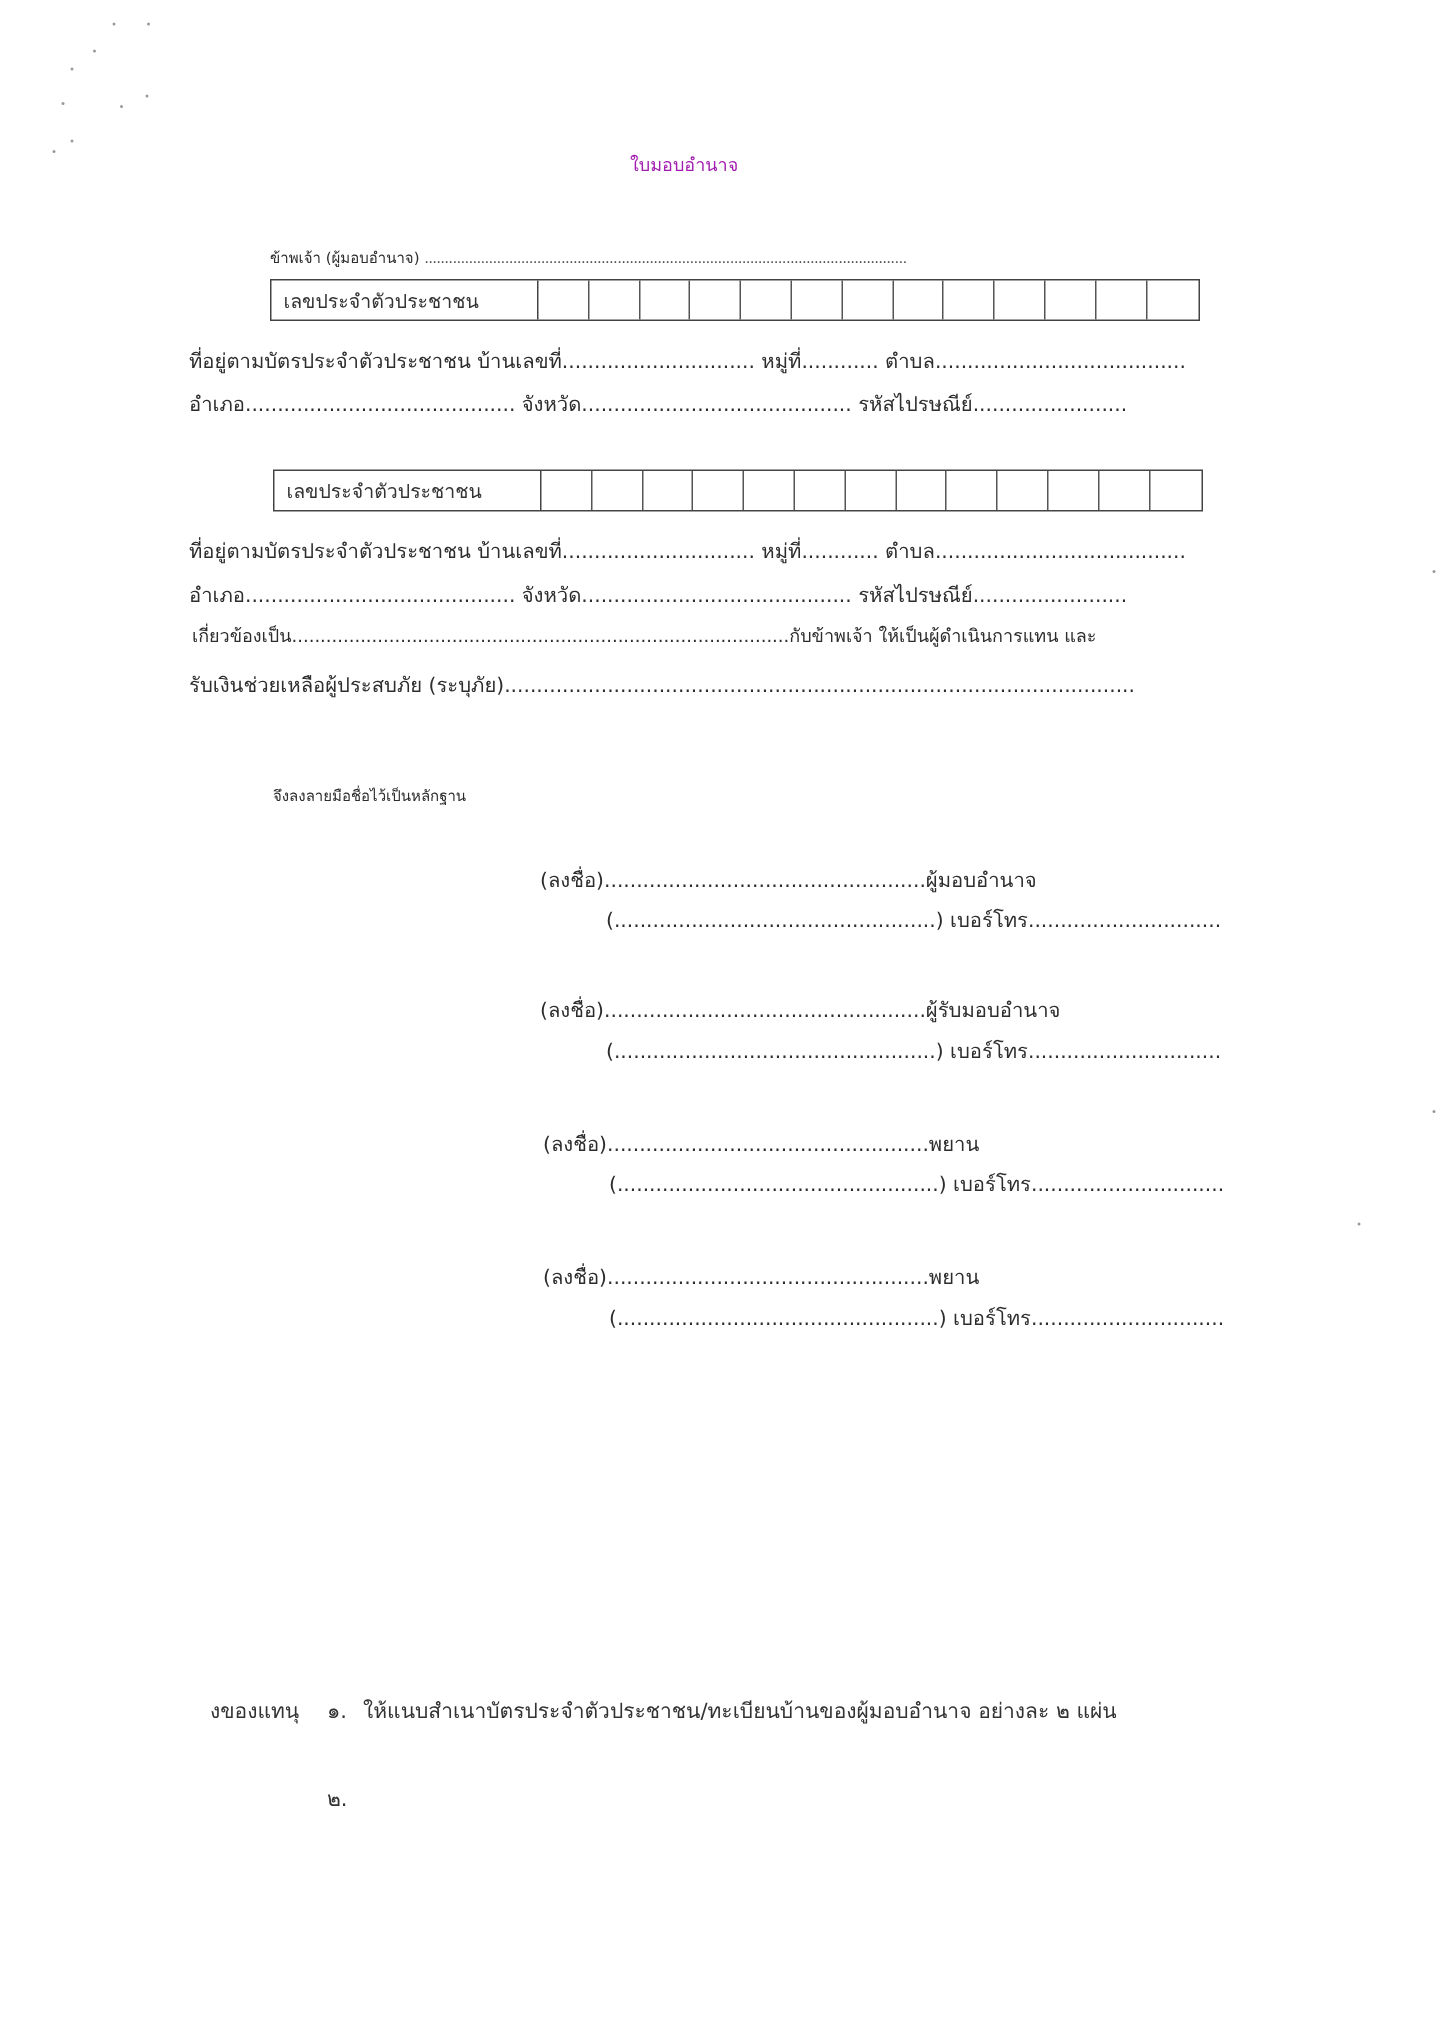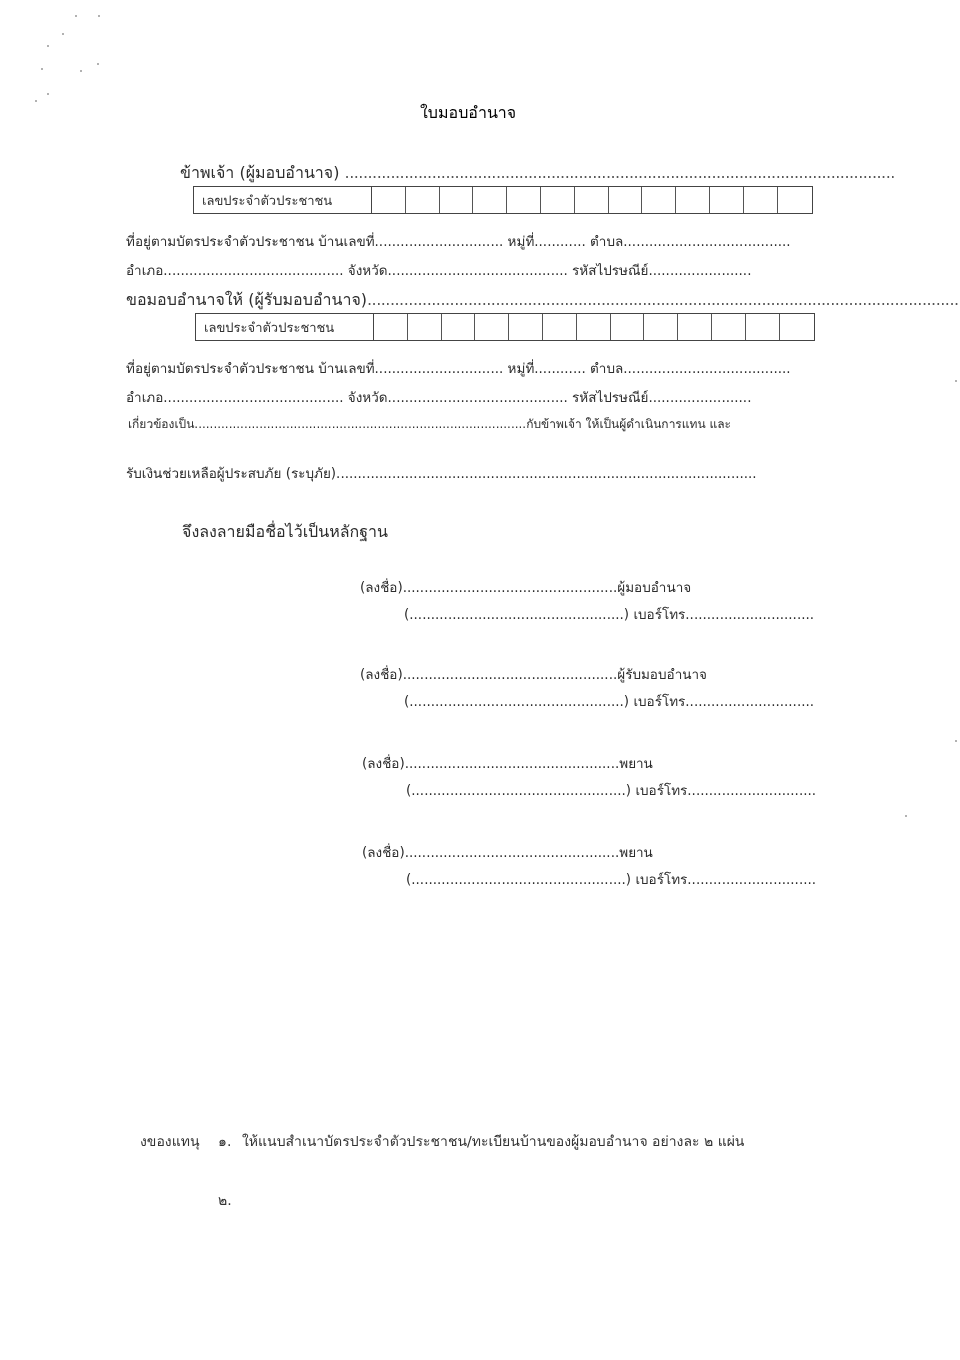--- a/index.html
+++ b/index.html
@@ -2,24 +2,24 @@
 <html><head>
 <meta charset="utf-8">
 <style>
   html, body { margin:0; padding:0; }
   body {
     width:960px; height:1360px; background:#ffffff; position:relative; overflow:hidden;
     font-family:"DejaVu Sans","Liberation Sans",sans-serif; color:#2a2a2a;
   }
   .page { position:absolute; left:0; top:0; width:960px; height:1360px; }
   .abs { position:absolute; white-space:nowrap; }
-  .title { font-size:16px; color:#000000; }
-  .line { font-size:16px; color:#2d2d2d; line-height:20px; }
+  .title { font-size:12px; color:#a21caf; }
+  .line { font-size:10px; color:#2d2d2d; line-height:20px; }
   .dots { letter-spacing:-0.5px; color:#555; }
-  .idrow { position:absolute; display:flex; border:1.5px solid #444; height:28px; box-sizing:border-box;margin-left:13px; }
+  .idrow { position:absolute; display:flex; border:1.5px solid #444; height:28px; box-sizing:border-box; }
   .idlabel { width:178px; border-right:1.5px solid #444; font-size:13px; display:flex; align-items:center; padding-left:8px; box-sizing:border-box; color:#333; }
   .idcell { width:33.8px; border-right:1.2px solid #555; box-sizing:border-box; }
   .idcell:last-child { border-right:none; }
   .speck { position:absolute; width:2px; height:2px; background:#999; border-radius:1px; }
   .note { font-size:14px; color:#333; line-height:20px; }
 </style>
 </head>
 <body>
 
 <div class="page">
@@ -56,44 +56,41 @@
     <div class="idcell"></div>
     <div class="idcell"></div>
     <div class="idcell"></div>
     <div class="idcell"></div>
     <div class="idcell"></div>
   </div>
 
   <div class="abs line" style="left:126px;top:231px;font-size:13.5px">ที่อยู่ตามบัตรประจำตัวประชาชน บ้านเลขที่.............................. หมู่ที่............ ตำบล.......................................</div>
   <div class="abs line" style="left:126px;top:260px;font-size:13.5px">อำเภอ.......................................... จังหวัด.......................................... รหัสไปรษณีย์........................</div>
 
-  <div class="abs line" style="left:126px;top:290px">
-    <span>ขอมอบอำนาจให้ (ผู้รับมอบอำนาจ)</span><span class="dots">.................................................................................................................................</span>
-  </div>
   <div class="idrow" style="left:182px;top:313px;width:620px">
     <div class="idlabel">เลขประจำตัวประชาชน</div>
     <div class="idcell"></div>
     <div class="idcell"></div>
     <div class="idcell"></div>
     <div class="idcell"></div>
     <div class="idcell"></div>
     <div class="idcell"></div>
     <div class="idcell"></div>
     <div class="idcell"></div>
     <div class="idcell"></div>
     <div class="idcell"></div>
     <div class="idcell"></div>
     <div class="idcell"></div>
     <div class="idcell"></div>
   </div>
 
   <div class="abs line" style="left:126px;top:358px;font-size:13.5px">ที่อยู่ตามบัตรประจำตัวประชาชน บ้านเลขที่.............................. หมู่ที่............ ตำบล.......................................</div>
   <div class="abs line" style="left:126px;top:387px;font-size:13.5px">อำเภอ.......................................... จังหวัด.......................................... รหัสไปรษณีย์........................</div>
   <div class="abs line" style="left:128px;top:414px;font-size:12px">เกี่ยวข้องเป็น.......................................................................................กับข้าพเจ้า ให้เป็นผู้ดำเนินการแทน และ</div>
-  <div class="abs line" style="left:126px;top:463px;font-size:13.5px">รับเงินช่วยเหลือผู้ประสบภัย (ระบุภัย)..................................................................................................</div>
+  <div class="abs line" style="left:126px;top:447px;font-size:13.5px">รับเงินช่วยเหลือผู้ประสบภัย (ระบุภัย)..................................................................................................</div>
 
   <div class="abs line" style="left:182px;top:522px">จึงลงลายมือชื่อไว้เป็นหลักฐาน</div>
 
   <div class="abs line" style="left:360px;top:577px;font-size:13.5px">(ลงชื่อ)..................................................ผู้มอบอำนาจ</div>
   <div class="abs line" style="left:404px;top:604px;font-size:13.5px">(..................................................) เบอร์โทร..............................</div>
 
   <div class="abs line" style="left:360px;top:664px;font-size:13.5px">(ลงชื่อ)..................................................ผู้รับมอบอำนาจ</div>
   <div class="abs line" style="left:404px;top:691px;font-size:13.5px">(..................................................) เบอร์โทร..............................</div>
 
   <div class="abs line" style="left:362px;top:753px;font-size:13.5px">(ลงชื่อ)..................................................พยาน</div>

